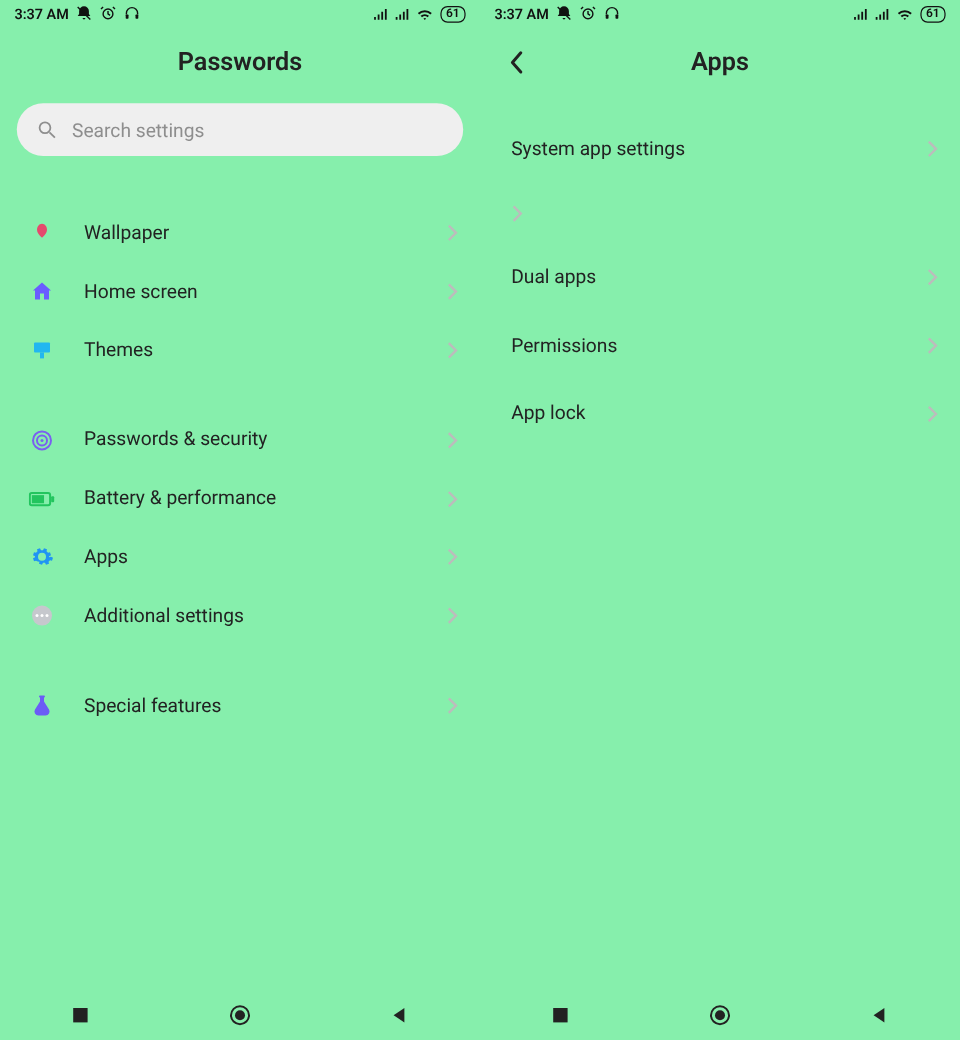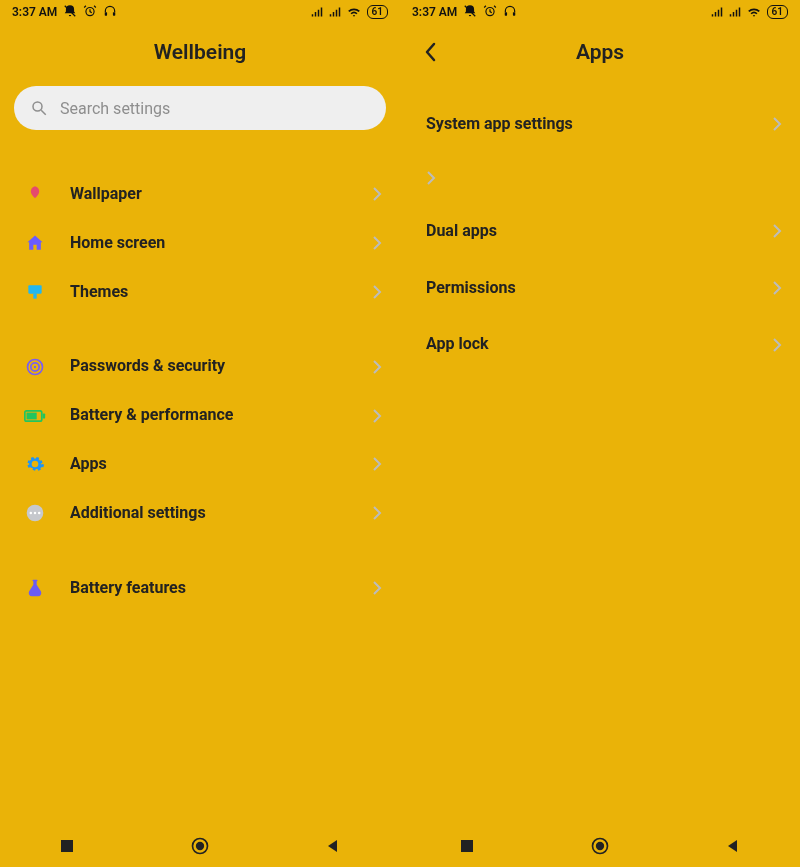--- a/index.html
+++ b/index.html
@@ -17,21 +17,21 @@
   .screens {
     display: flex;
     flex: 1 1 auto;
     min-height: 0;
   }
   .screen {
     width: 400px;
     height: 100%;
     display: flex;
     flex-direction: column;
-    background: #eab308;
+    background: #86efac;
     position: relative;
   }
   
   .status-bar {
     height: 24px;
     display: flex;
     align-items: center;
     justify-content: space-between;
     padding: 0 12px;
     font-size: 12px;
@@ -83,21 +83,21 @@
     align-items: center;
     padding: 0 16px;
     gap: 12px;
     cursor: text;
     text-align: center;
   }
   .search .icon { color: #8e8e8e; display:flex; }
   .search .placeholder { color: #8e8e8e; font-size: 16px; }
 
   
-  .list { flex: 1 1 auto; overflow-y: auto; padding: 0 0 8px 0; font-weight: bold; }
+  .list { flex: 1 1 auto; overflow-y: auto; padding: 0 0 8px 0; }
   .group-spacer { height: 26px; }
   .row {
     display: flex;
     align-items: center;
     padding: 14px 18px 14px 22px;
     gap: 22px;
     cursor: pointer;
   }
   .row.simple { padding: 18px 18px 18px 26px; gap: 0; }
   .row .icon-slot {
@@ -181,21 +181,21 @@
         <span>
             <svg width="14" height="12" viewBox="0 0 24 20">
               <path fill="#111" d="M12 18l-2-2a3 3 0 0 1 4 0zM6 12a9 9 0 0 1 12 0l-2 2a6 6 0 0 0-8 0zM2 8a15 15 0 0 1 20 0l-2 2a12 12 0 0 0-16 0z"></path>
             </svg>
           </span>
         <span class="batt">61</span>
       </div>
     </div>
 
     <div class="header">
-      <div class="title">Wellbeing</div>
+      <div class="title">Passwords</div>
     </div>
 
     <div class="search">
       <span class="icon">
         <svg width="18" height="18" viewBox="0 0 24 24">
             <circle cx="10" cy="10" r="6" fill="none" stroke="#8e8e8e" stroke-width="2"></circle>
             <line x1="15" y1="15" x2="21" y2="21" stroke="#8e8e8e" stroke-width="2"></line>
           </svg>
       </span>
       <span class="placeholder">Search settings</span>
@@ -316,21 +316,21 @@
       <div class="group-spacer"></div>
 
 
       <div class="row">
         <span class="icon-slot c-indigo">
           <svg width="20" height="20" viewBox="0 0 24 24">
               <path fill="currentColor" d="M10 3h4v5l5 8a4 4 0 0 1-3.4 6H8.4A4 4 0 0 1 5 16l5-8V3z"></path>
               <rect x="9" y="2" width="6" height="2" rx="1" fill="currentColor"></rect>
             </svg>
         </span>
-        <span class="label">Battery features</span>
+        <span class="label">Special features</span>
         <span class="chev">
             <svg width="10" height="14" viewBox="0 0 8 14">
               <path d="M1 1l6 6-6 6" fill="none" stroke="currentColor" stroke-width="2"></path>
             </svg>
           </span>
       </div>
 
     </div>
 
     <div class="navbar">

